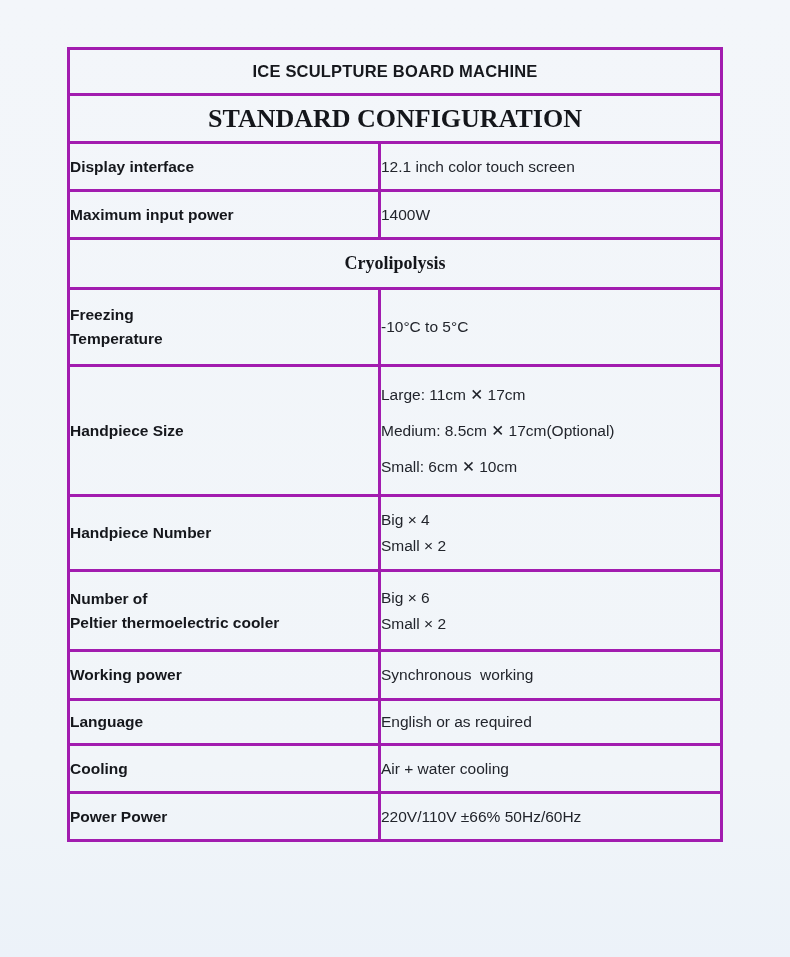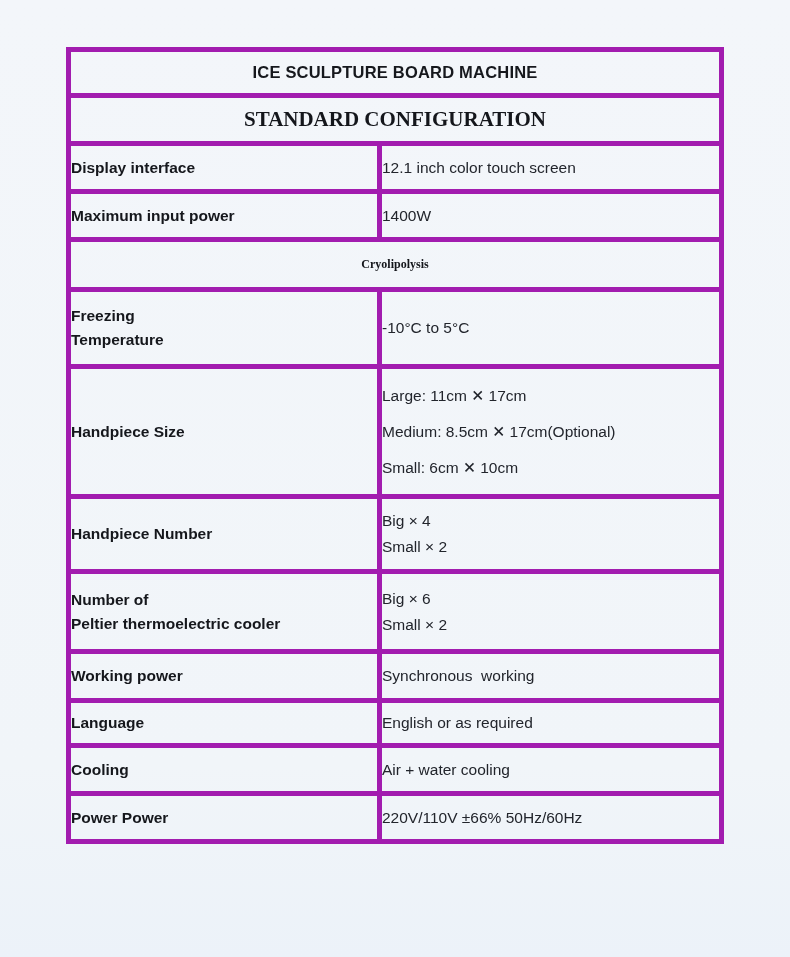--- a/index.html
+++ b/index.html
@@ -30,42 +30,42 @@
   }
   table.spec-table {
     width: 653px;
     margin: 47px auto 0 auto;
     border-collapse: collapse;
     table-layout: fixed;
     border: 2px solid #333333;
     background: transparent;
   }
   table.spec-table td {
-    border: 5px solid #a21caf;
+    border: 3px solid #a21caf;
     vertical-align: middle;
     padding: 0;
   }
   col.c1 { width: 311px; }
   col.c2 { width: 342px; }
 
   td.machine-header {
     text-align: center;
     font-weight: 700;
     font-size: 16.5px;
     color: #16181d;
     letter-spacing: 0.2px;
   }
   td.section-header {
     text-align: center;
     font-family: "Liberation Serif", serif;
     font-weight: 700;
-    font-size: 21px;
+    font-size: 26px;
     color: #14161b;
   }
-  td.section-header.small { font-size: 12px; }
+  td.section-header.small { font-size: 18px; }
 
   td.label-cell {
     padding-left: 13px;
     padding-right: 8px;
     font-weight: 700;
     font-size: 15.5px;
     color: #15171c;
   }
   td.value-cell {
     padding-left: 15px;

